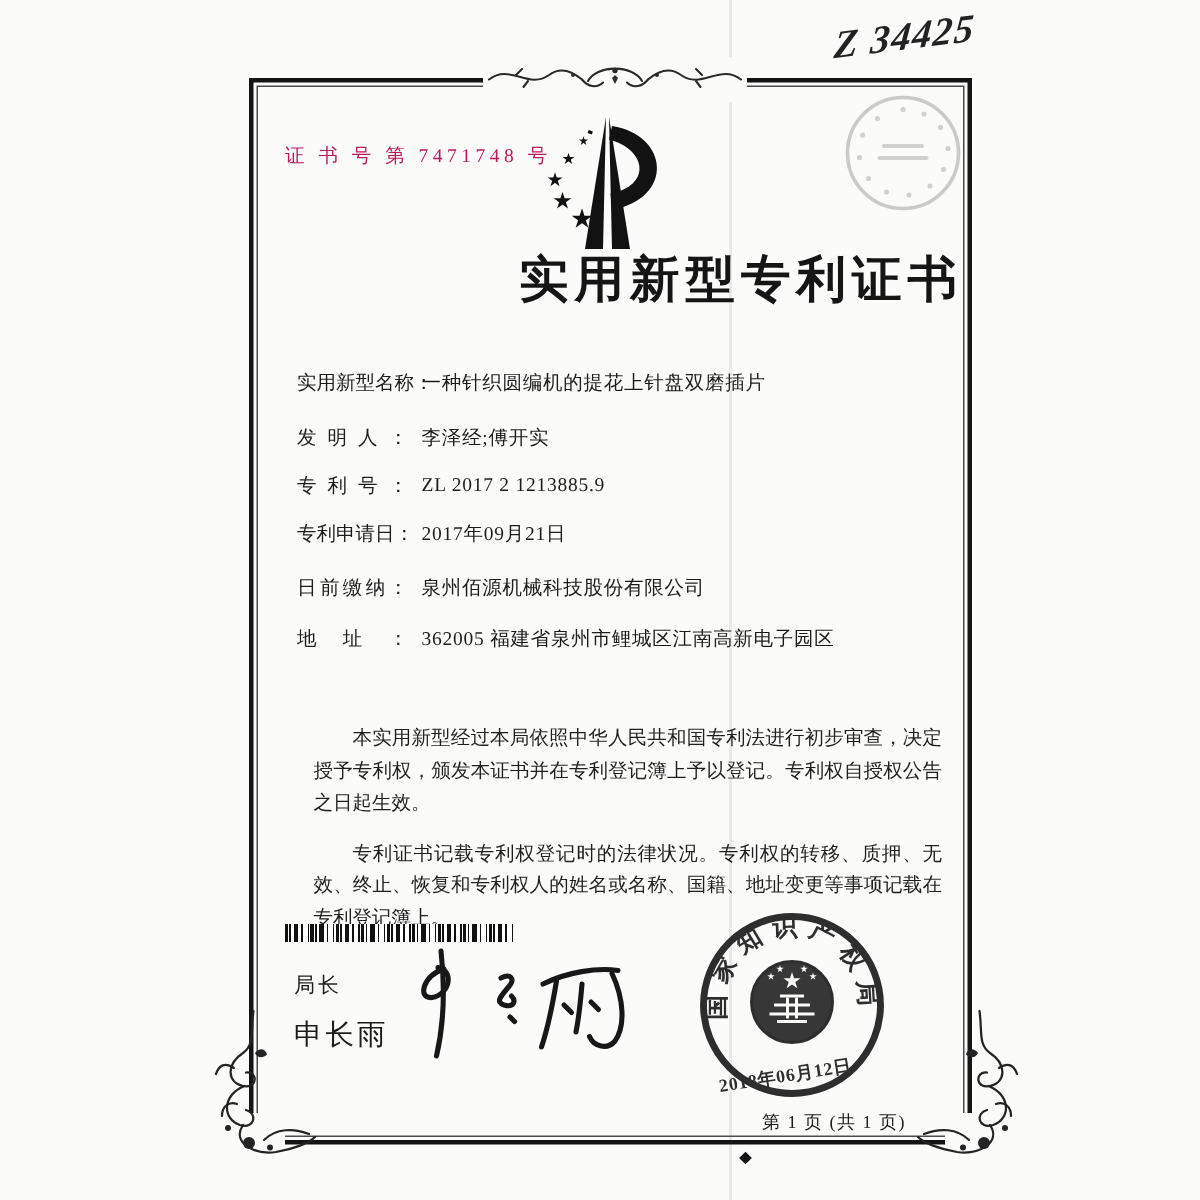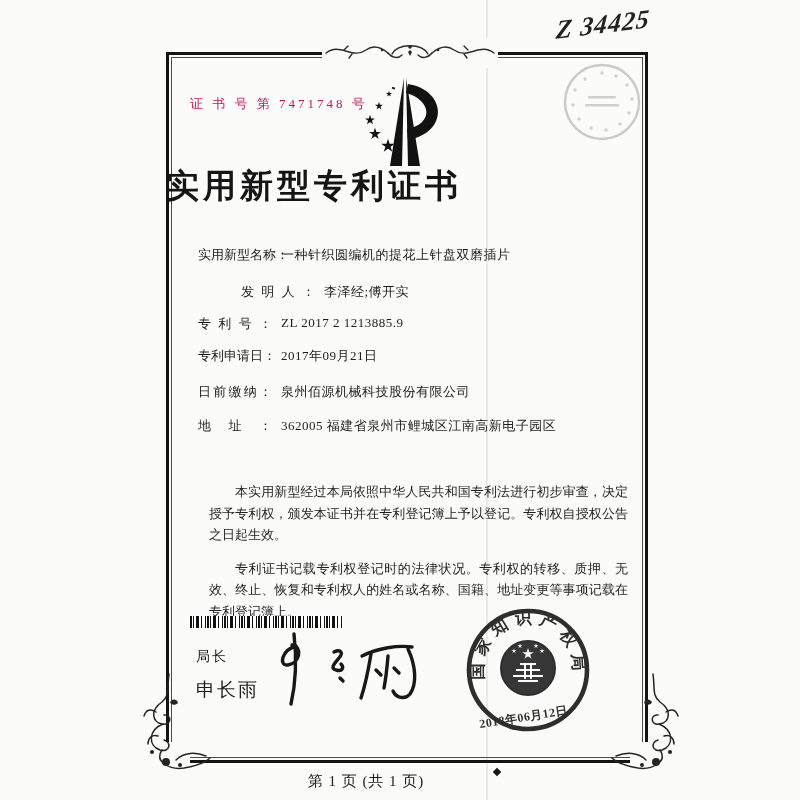--- a/index.html
+++ b/index.html
@@ -28,21 +28,21 @@
   .orn-br{left:608px;top:672px;width:78px;height:100px;}
   .corner-mask{background:#fbfbfa;}
   .mask-bl{left:160px;top:742px;width:30px;height:26px;}
   .mask-br{left:630px;top:742px;width:26px;height:26px;}
   
   .faint-stamp{left:560px;top:60px;width:84px;height:84px;opacity:.75;}
   
   .cert-no{left:190px;top:95px;font-size:13px;letter-spacing:3px;color:#be185d;}
   .logo{left:342px;top:74px;width:124px;height:100px;}
   .doc-title{
-    left:166px;top:164px;width:476px;text-align:left;
+    left:166px;top:164px;width:476px;text-align:right;
     font-size:33px;font-weight:600;letter-spacing:4px;color:#151515;
   }
   
   .field-row{position:absolute;left:198px;width:445px;font-size:13px;white-space:nowrap;}
   .flabel{display:inline-block;width:74px;text-align:justify;text-align-last:justify;vertical-align:top;}
   .fvalue{margin-left:9px;letter-spacing:.5px;}
   .row-split .right-part{position:absolute;left:257px;top:0;}
   
   .body-text{
     left:197px;top:469px;width:443px;
@@ -57,21 +57,21 @@
       #111 6px 9px,#fff 9px 11px,#111 11px 12px,#fff 12px 15px,
       #111 15px 16px,#fff 16px 17px);
   }
   
   .signer-title{left:196px;top:648px;font-size:14px;letter-spacing:2px;}
   .signer-name{left:196px;top:677px;font-size:19px;letter-spacing:2px;}
   .signature{left:270px;top:630px;width:165px;height:80px;}
   
   .seal{left:460px;top:602px;width:136px;height:146px;overflow:visible;}
   
-  .footer{left:166px;top:772px;width:476px;text-align:center;font-size:15px;letter-spacing:1px;transform:translateX(-38px);}
+  .footer{left:166px;top:740px;width:476px;text-align:right;font-size:12px;letter-spacing:1px;transform:translateX(-38px);}
   .diamond{left:494px;top:769px;width:6px;height:6px;background:#151515;transform:rotate(45deg);}
   svg{display:block;}
 </style>
 </head>
 <body>
 
 <div class="abs fold-line"></div>
 
 <div class="abs handwritten">Z 34425</div>
 
@@ -165,21 +165,21 @@
     <use href="#star" transform="translate(46,72) scale(7.2)"></use>
     <rect x="50" y="13" width="3" height="2" transform="rotate(20 51 14)"></rect>
   </g>
 </svg>
 
 <div class="abs doc-title">实用新型专利证书</div>
 
 <div class="abs field-row" style="top:246px;">
   <span class="flabel">实用新型名称：</span><span class="fvalue">一种针织圆编机的提花上针盘双磨插片</span>
 </div>
-<div class="abs field-row" style="top:283px;margin-left:43px;">
+<div class="abs field-row" style="top:283px;">
   <span class="flabel">发明人：</span><span class="fvalue">李泽经;傅开实</span>
 </div>
 <div class="abs field-row" style="top:315px;">
   <span class="flabel">专利号：</span><span class="fvalue">ZL 2017 2 1213885.9</span>
 </div>
 <div class="abs field-row" style="top:347px;">
   <span class="flabel">专利申请日：</span><span class="fvalue">2017年09月21日</span>
 </div>
 <div class="abs field-row" style="top:383px;">
   <span class="flabel">日前缴纳：</span><span class="fvalue">泉州佰源机械科技股份有限公司</span>

